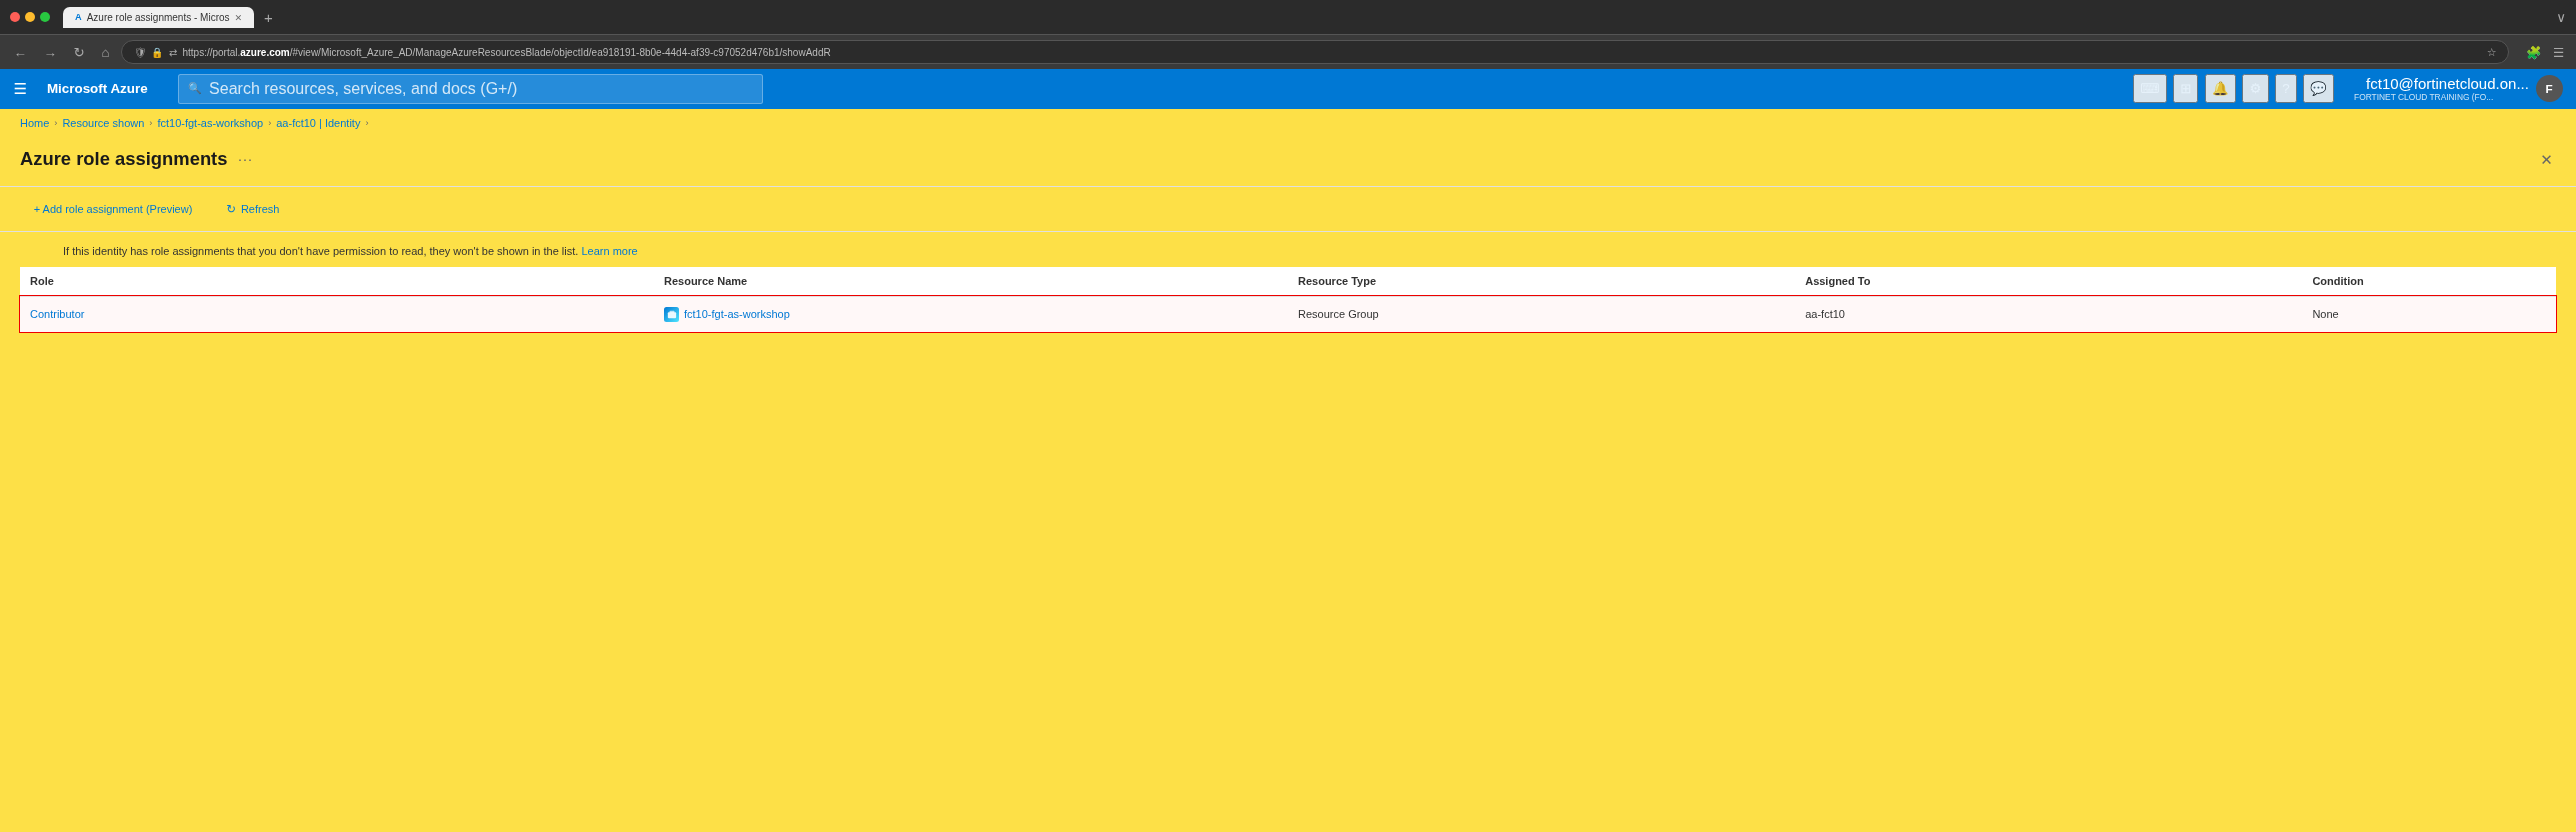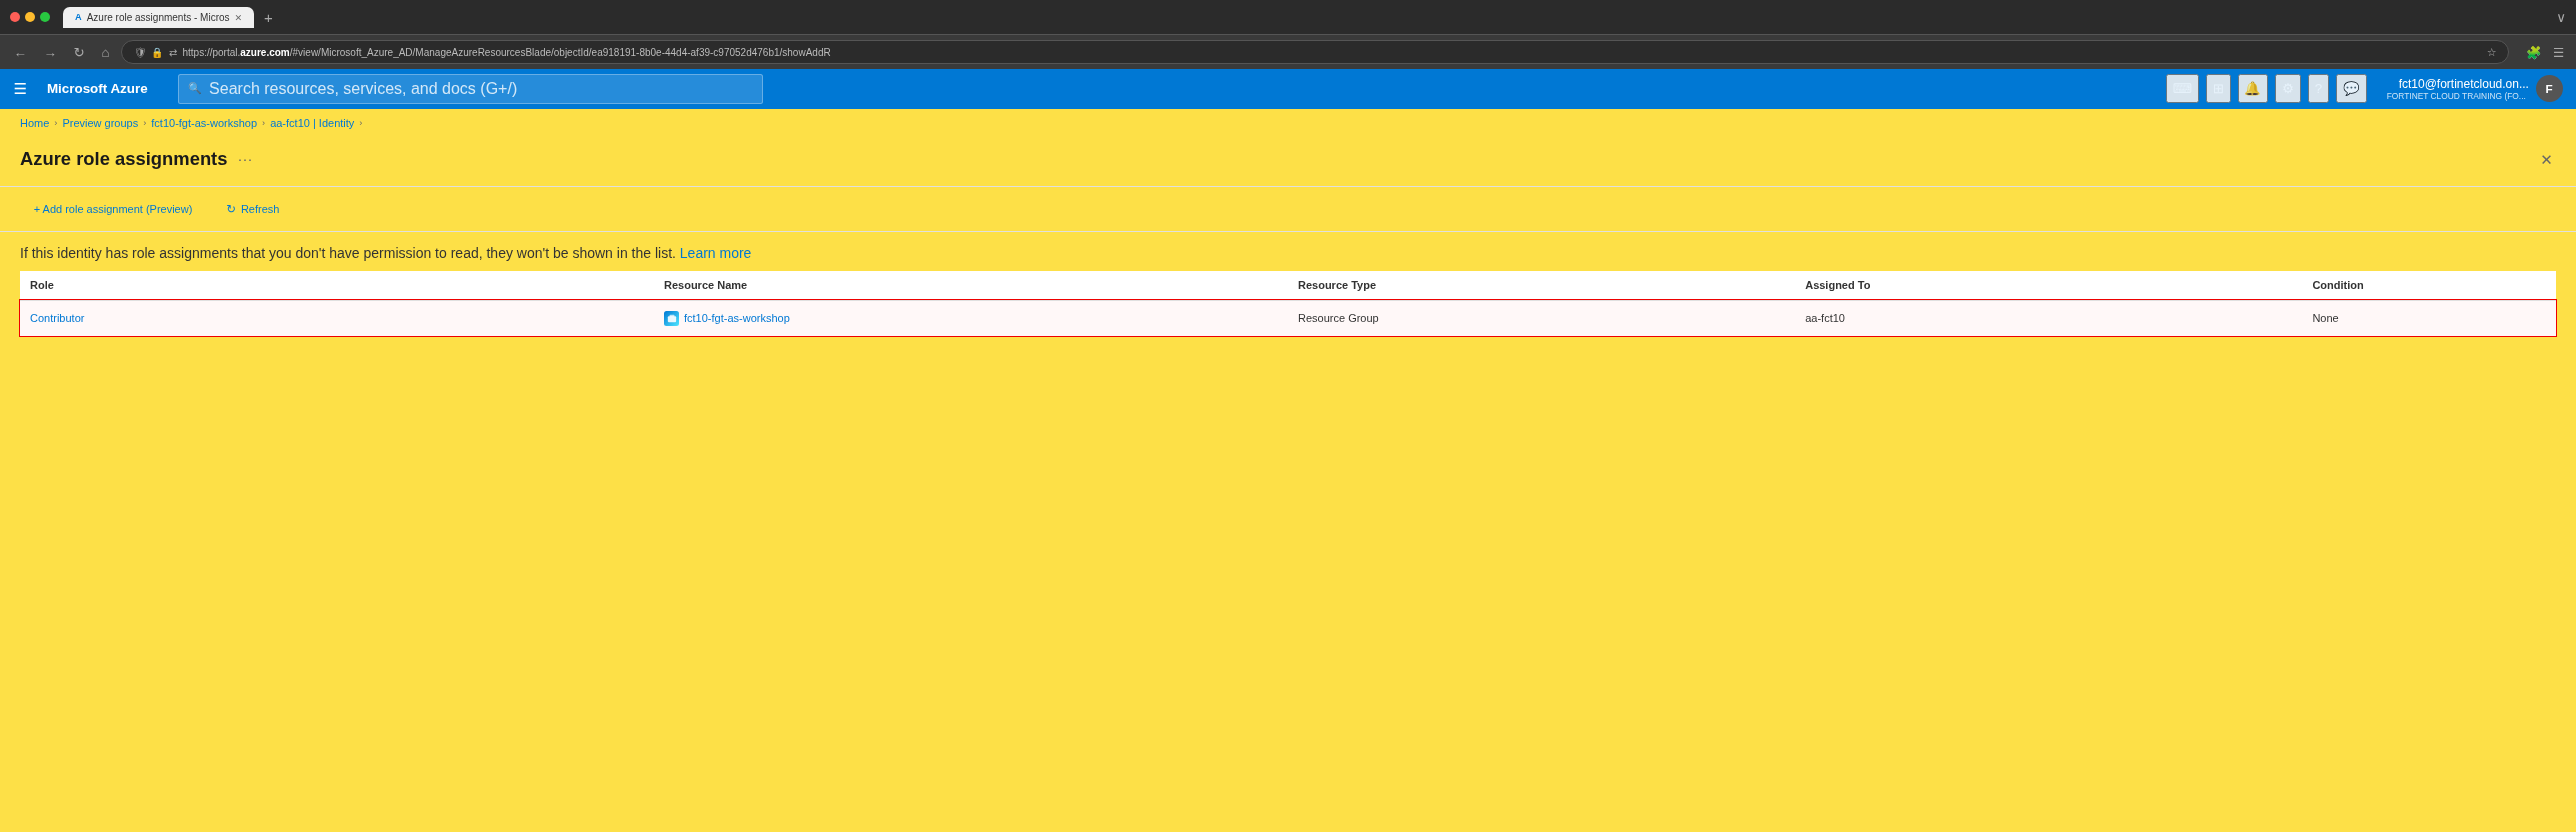--- a/index.html
+++ b/index.html
@@ -57,21 +57,21 @@
     .page-title-menu { color: #666; font-size: 15px; cursor: pointer; }
     .close-btn { background: none; border: none; font-size: 15px; cursor: pointer; color: #666; padding: 3.3px; }
 
     
     .toolbar { padding: 10px 20px; display: flex; align-items: center; gap: 13.4px; border-bottom: 0.8px solid #e0e0e0; }
     .toolbar-btn { background: none; border: none; color: #0078d4; font-size: 11px; cursor: pointer; display: flex; align-items: center; gap: 5px; padding: 5px 6.7px; margin-left: 7px; }
     .toolbar-btn-icon { font-size: 11.7px; }
 
     
     .info-section { padding: 13.4px 20px 10px; }
-    .info-text { font-size: 14px; color: #333; }
+    .info-text { font-size: 11px; color: #333; margin-left: 43px; }
     .info-link { color: #0078d4; text-decoration: none; cursor: pointer; }
 
     
     .subscription-section { padding: 6.7px 20px 10px; }
     .subscription-label { font-size: 11px; color: #333; margin-bottom: 5px; }
     .subscription-label .required { color: #e00; margin-left: 1.7px; }
     .subscription-dropdown { display: flex; align-items: center; border: 0.8px solid #8a8a8a; border-radius: 2.5px; padding: 5px 8.4px; width: 284px; cursor: pointer; background: white; }
     .subscription-dropdown-text { flex: 1; font-size: 11px; color: #333; }
     .subscription-dropdown-arrow { color: #333; font-size: 10px; }
 
@@ -145,33 +145,33 @@
   <div class="azure-header-icons">
     <button class="azure-header-icon">⌨</button>
     <button class="azure-header-icon">⊞</button>
     <button class="azure-header-icon">🔔</button>
     <button class="azure-header-icon">⚙</button>
     <button class="azure-header-icon">?</button>
     <button class="azure-header-icon">💬</button>
   </div>
   <div class="azure-user">
     <div>
-      <div class="azure-user-name" style="font-size:12px; color:white;padding-left:12px;">fct10@fortinetcloud.on...</div>
+      <div class="azure-user-name" style="font-size:15px; color:white;padding-left:12px;">fct10@fortinetcloud.on...</div>
       <div class="azure-user-tenant">FORTINET CLOUD TRAINING (FO...</div>
     </div>
     <div class="azure-avatar">F</div>
   </div>
 </div>
 
 <div class="azure-main">
 
   <div class="breadcrumb">
     <a class="breadcrumb-item">Home</a>
     <span class="breadcrumb-sep">›</span>
-    <a class="breadcrumb-item">Preview groups</a>
+    <a class="breadcrumb-item">Resource shown</a>
     <span class="breadcrumb-sep">›</span>
     <a class="breadcrumb-item">fct10-fgt-as-workshop</a>
     <span class="breadcrumb-sep">›</span>
     <a class="breadcrumb-current">aa-fct10 | Identity</a>
     <span class="breadcrumb-sep">›</span>
   </div>
 
   <div class="page-header">
     <div class="page-title-area">
       <h1 class="page-title">Azure role assignments</h1>

